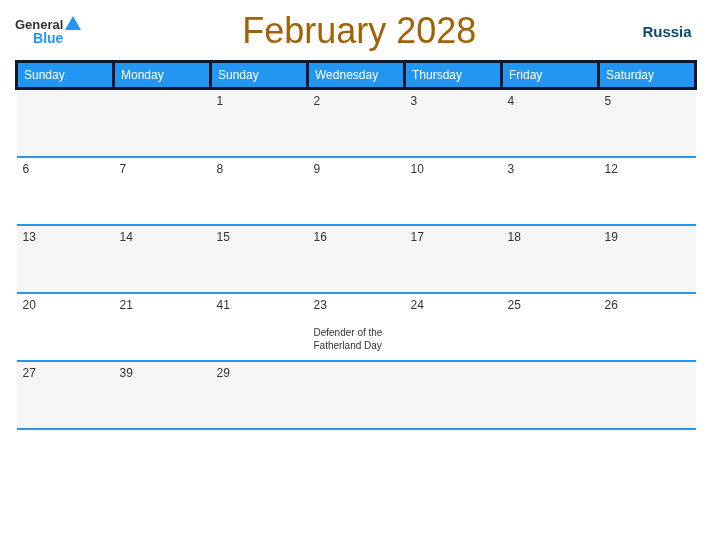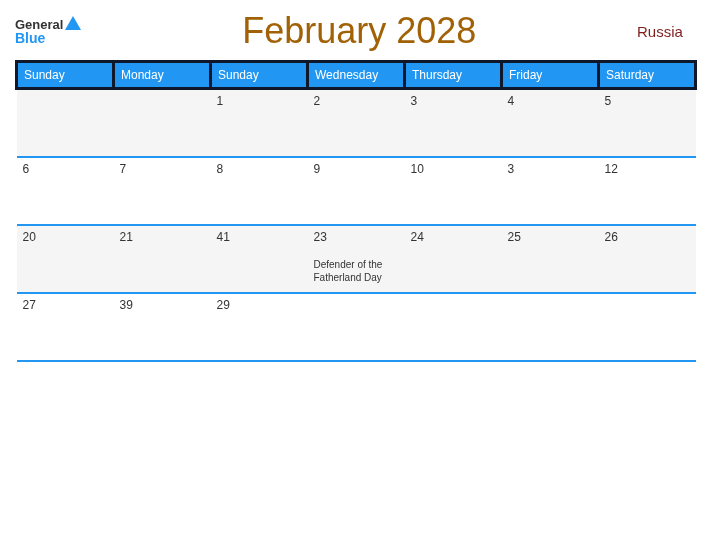--- a/index.html
+++ b/index.html
@@ -44,37 +44,39 @@
       height: 0;
       border-left: 8px solid transparent;
       border-right: 8px solid transparent;
       border-bottom: 14px solid #2196F3;
       margin-left: 2px;
       margin-top: -2px;
     }
     .logo-top {
       display: flex;
       flex-direction: column;
+      text-align: center;
     }
     .logo-row1 {
       display: flex;
       align-items: center;
     }
     .title {
       font-size: 36px;
       font-weight: normal;
       color: #a16207;
       text-align: center;
       flex: 1;
     }
     .country {
       font-size: 15px;
-      color: #7f1d1d;
-      text-align: left;
+      color: #0c4a6e;
+      text-align: center;
       min-width: 60px;
+      font-weight: bold;
     }
     .calendar {
       width: 100%;
       border-collapse: collapse;
     }
     .calendar thead tr {
       background: #2196F3;
     }
     .calendar thead th {
       color: #fff;
@@ -185,20 +187,43 @@
           </td>
           <td>
             <span class="day-num">3</span>
           </td>
           <td>
             <span class="day-num">12</span>
           </td>
         </tr>
         <tr>
           <td>
+            <span class="day-num">13</span>
+          </td>
+          <td>
+            <span class="day-num">14</span>
+          </td>
+          <td>
+            <span class="day-num">15</span>
+          </td>
+          <td>
+            <span class="day-num">16</span>
+          </td>
+          <td>
+            <span class="day-num">17</span>
+          </td>
+          <td>
+            <span class="day-num">18</span>
+          </td>
+          <td>
+            <span class="day-num">19</span>
+          </td>
+        </tr>
+        <tr>
+          <td>
             <span class="day-num">20</span>
           </td>
           <td>
             <span class="day-num">21</span>
           </td>
           <td>
             <span class="day-num">41</span>
           </td>
           <td>
             <span class="day-num">23</span>

